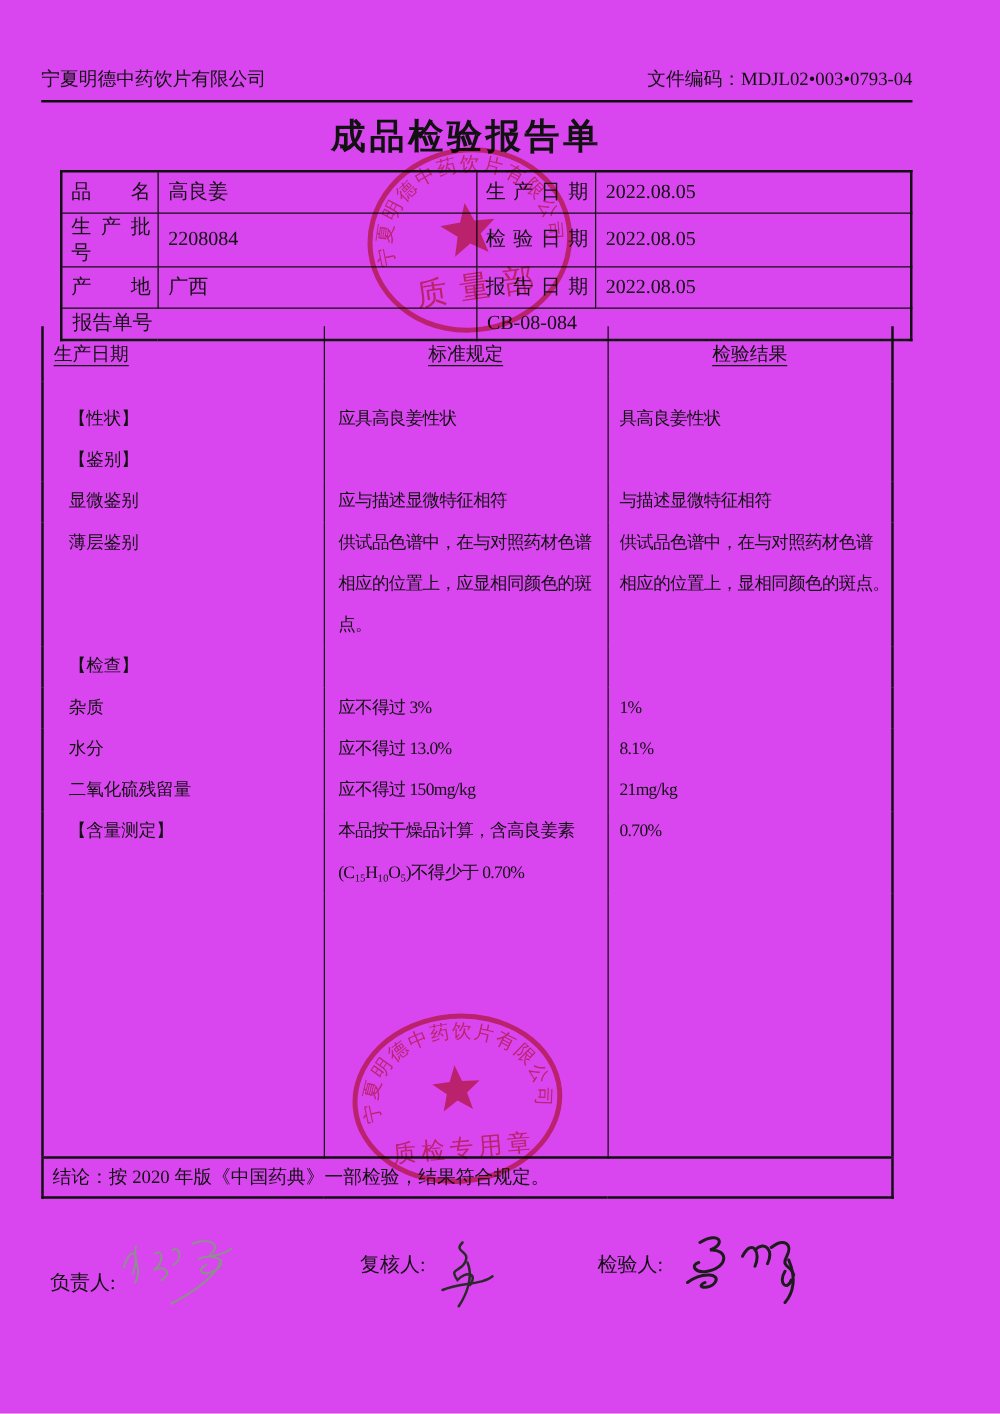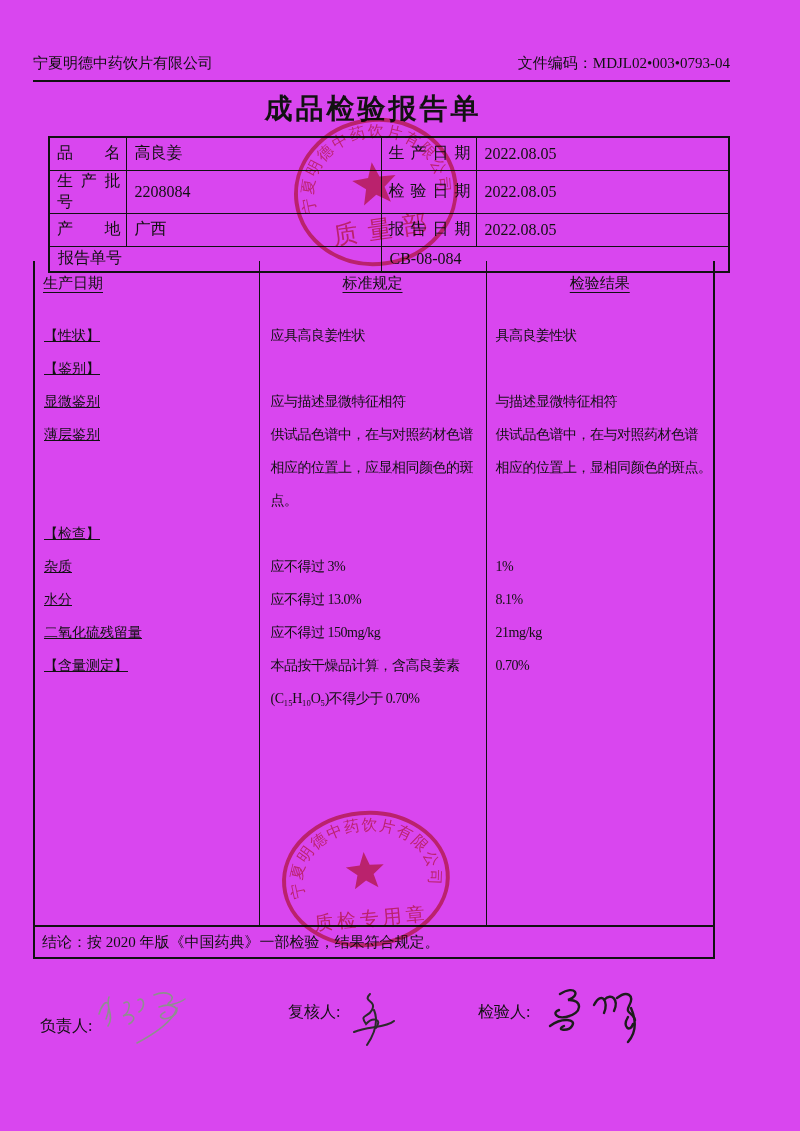--- a/index.html
+++ b/index.html
@@ -22,21 +22,21 @@
   .info td.val{padding-left:8px;}
   
   .main{position:absolute;top:261px;left:33px;width:680px;border:2px solid #111;border-top:none;}
   .main th{border-left:1px solid #111;border-right:1px solid #111;height:42px;
            font-weight:normal;font-size:15px;vertical-align:middle;}
   .main th .u{text-decoration:underline;text-underline-offset:4px;}
   .main th.h1{text-align:left;padding-left:8px;}
   .main td{border-left:1px solid #111;border-right:1px solid #111;
            font-size:14px;line-height:33px;vertical-align:top;
            white-space:pre-line;overflow:hidden;padding:0;}
-  .main td.c1{padding-left:9px;text-decoration:underline;}
+  .main td.c1{padding-left:20px;}
   .main td.c2{padding-left:11px;letter-spacing:-0.5px;}
   .main td.c3{padding-left:9px;letter-spacing:-0.5px;}
   .main tr.first td{padding-top:14px;}
   .main tr.spacer td{height:210px;}
   .main tr.concl td{border-top:2px solid #111;height:30px;line-height:30px;
                     font-size:15px;padding-left:7px;white-space:nowrap;letter-spacing:0;}
   
   .stamp{position:absolute;mix-blend-mode:multiply;opacity:.88;}
   .stamp-top{left:288px;top:114px;transform:rotate(-8deg);}
   .stamp-bottom{left:276px;top:806px;transform:rotate(-5deg);}

